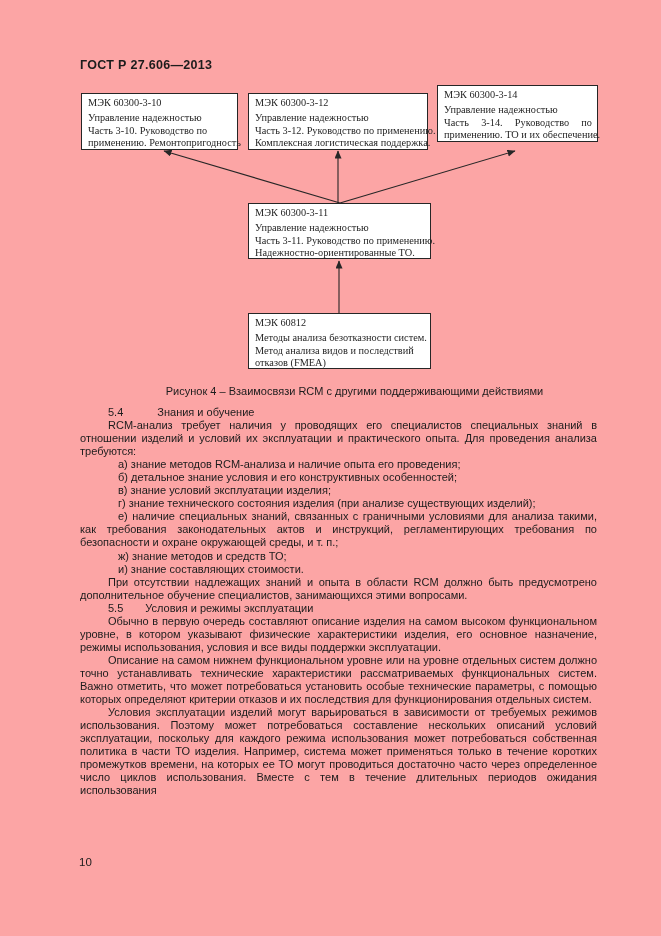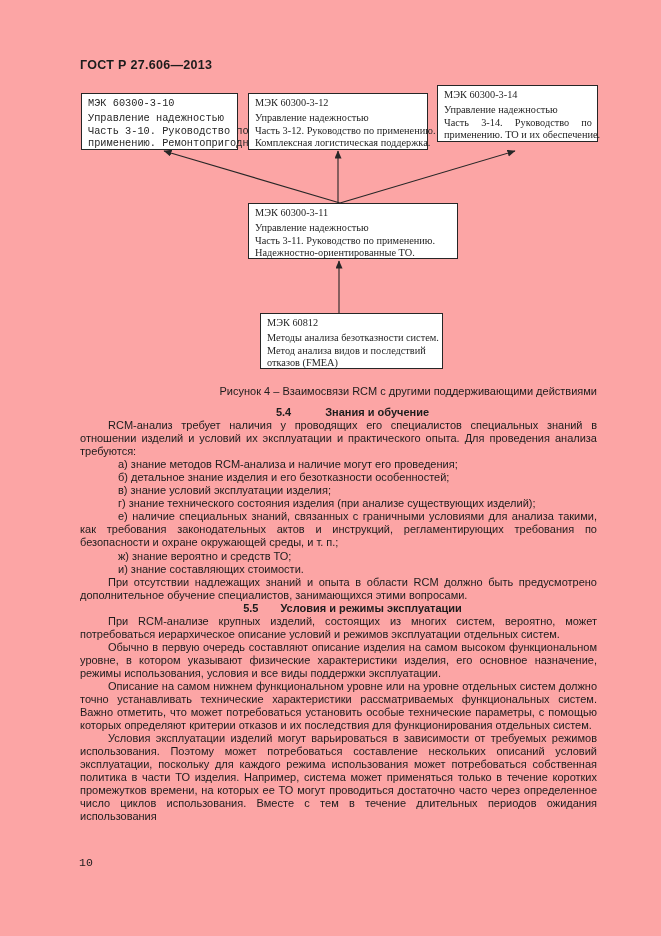--- a/index.html
+++ b/index.html
@@ -15,43 +15,43 @@
   
   .arrows{position:absolute;left:0;top:85px;width:661px;height:300px;}
   .dbox{
     position:absolute;box-sizing:border-box;
     border:1.4px solid #262626;background:#fff;
     font-family:"Liberation Serif",serif;font-size:10.3px;line-height:12.6px;
     padding:3px 5px 2px 6px;color:#262626;
   }
   .dbox .line{white-space:nowrap;}
   .dbox .line:first-child{margin-bottom:2.5px;}
-  #box-3-10{left:81px;top:93px;width:157px;height:57px;font-family:Liberation Mono, monospace;}
+  #box-3-10{left:81px;top:93px;width:157px;height:57px;}
   #box-3-12{left:248px;top:93px;width:180px;height:57px;}
   #box-3-14{left:437px;top:85px;width:161px;height:57px;}
-  #box-3-11{left:248px;top:203px;width:210px;height:56px;}
-  #box-60812{left:260px;top:313px;width:183px;height:56px;}
+  #box-3-11{left:248px;top:203px;width:183px;height:56px;}
+  #box-60812{left:248px;top:313px;width:183px;height:56px;}
   #box-3-14 .line:nth-child(3){white-space:normal;text-align:justify;text-align-last:justify;}
   
   .fig-caption{
-    position:absolute;left:80px;top:385px;width:517px;
-    text-align:right;font-size:11px;
+    position:absolute;left:96px;top:385px;width:517px;
+    text-align:center;font-size:11px;
   }
   
   .body-text{
     position:absolute;left:80px;top:406px;width:517px;
     font-size:11px;line-height:13.05px;text-align:justify;
   }
   .body-text p{margin:0;padding:0;}
   .para{text-indent:28px;}
   .item{text-indent:38px;}
-  .heading{font-weight:bold;text-indent:28px;text-align:center;}
+  .heading{font-weight:normal;text-indent:28px;text-align:left;}
   .heading .h-title{margin-left:34px;}
   .heading.h5-5 .h-title{margin-left:22px;}
-  .page-number{position:absolute;left:79px;top:856px;font-size:11.5px;font-family:Liberation Mono, monospace;}
+  .page-number{position:absolute;left:79px;top:856px;font-size:11.5px;}
 </style>
 </head>
 <body>
 
 <div class="page">
 
   <div class="doc-header">ГОСТ Р 27.606—2013</div>
 
   <svg class="arrows" viewBox="0 0 661 300" xmlns="http://www.w3.org/2000/svg">
     <defs>
@@ -94,30 +94,29 @@
       <div class="line">Методы анализа безотказности систем.</div>
       <div class="line">Метод анализа видов и последствий</div>
       <div class="line">отказов (FMEA)</div>
     </div>
 
   <div class="fig-caption">Рисунок 4 – Взаимосвязи RCM с другими поддерживающими действиями</div>
 
   <div class="body-text" id="body-text">
       <p class="heading h5-4"><span class="h-num">5.4</span><span class="h-title">Знания и обучение</span></p>
       <p class="para">RCM-анализ требует наличия у проводящих его специалистов специальных знаний в отношении изделий и условий их эксплуатации и практического опыта. Для проведения анализа требуются:</p>
-      <p class="item">а) знание методов RCM-анализа и наличие могут его проведения;</p>
-      <p class="item">б) детальное знание изделия и его безотказности особенностей;</p>
+      <p class="item">а) знание методов RCM-анализа и наличие опыта его проведения;</p>
+      <p class="item">б) детальное знание условия и его конструктивных особенностей;</p>
       <p class="item">в) знание условий эксплуатации изделия;</p>
       <p class="item">г) знание технического состояния изделия (при анализе существующих изделий);</p>
       <p class="item">е) наличие специальных знаний, связанных с граничными условиями для анализа такими, как требования законодательных актов и инструкций, регламентирующих требования по безопасности и охране окружающей среды, и т. п.;</p>
-      <p class="item">ж) знание вероятно и средств ТО;</p>
+      <p class="item">ж) знание методов и средств ТО;</p>
       <p class="item">и) знание составляющих стоимости.</p>
       <p class="para">При отсутствии надлежащих знаний и опыта в области RCM должно быть предусмотрено дополнительное обучение специалистов, занимающихся этими вопросами.</p>
       <p class="heading h5-5"><span class="h-num">5.5</span><span class="h-title">Условия и режимы эксплуатации</span></p>
-      <p class="para">При RCM-анализе крупных изделий, состоящих из многих систем, вероятно, может потребоваться иерархическое описание условий и режимов эксплуатации отдельных систем.</p>
       <p class="para">Обычно в первую очередь составляют описание изделия на самом высоком функциональном уровне, в котором указывают физические характеристики изделия, его основное назначение, режимы использования, условия и все виды поддержки эксплуатации.</p>
       <p class="para">Описание на самом нижнем функциональном уровне или на уровне отдельных систем должно точно устанавливать технические характеристики рассматриваемых функциональных систем. Важно отметить, что может потребоваться установить особые технические параметры, с помощью которых определяют критерии отказов и их последствия для функционирования отдельных систем.</p>
       <p class="para">Условия эксплуатации изделий могут варьироваться в зависимости от требуемых режимов использования. Поэтому может потребоваться составление нескольких описаний условий эксплуатации, поскольку для каждого режима использования может потребоваться собственная политика в части ТО изделия. Например, система может применяться только в течение коротких промежутков времени, на которых ее ТО могут проводиться достаточно часто через определенное число циклов использования. Вместе с тем в течение длительных периодов ожидания использования</p>
     </div>
 
   <div class="page-number">10</div>
 
 </div>
 
 </body></html>

